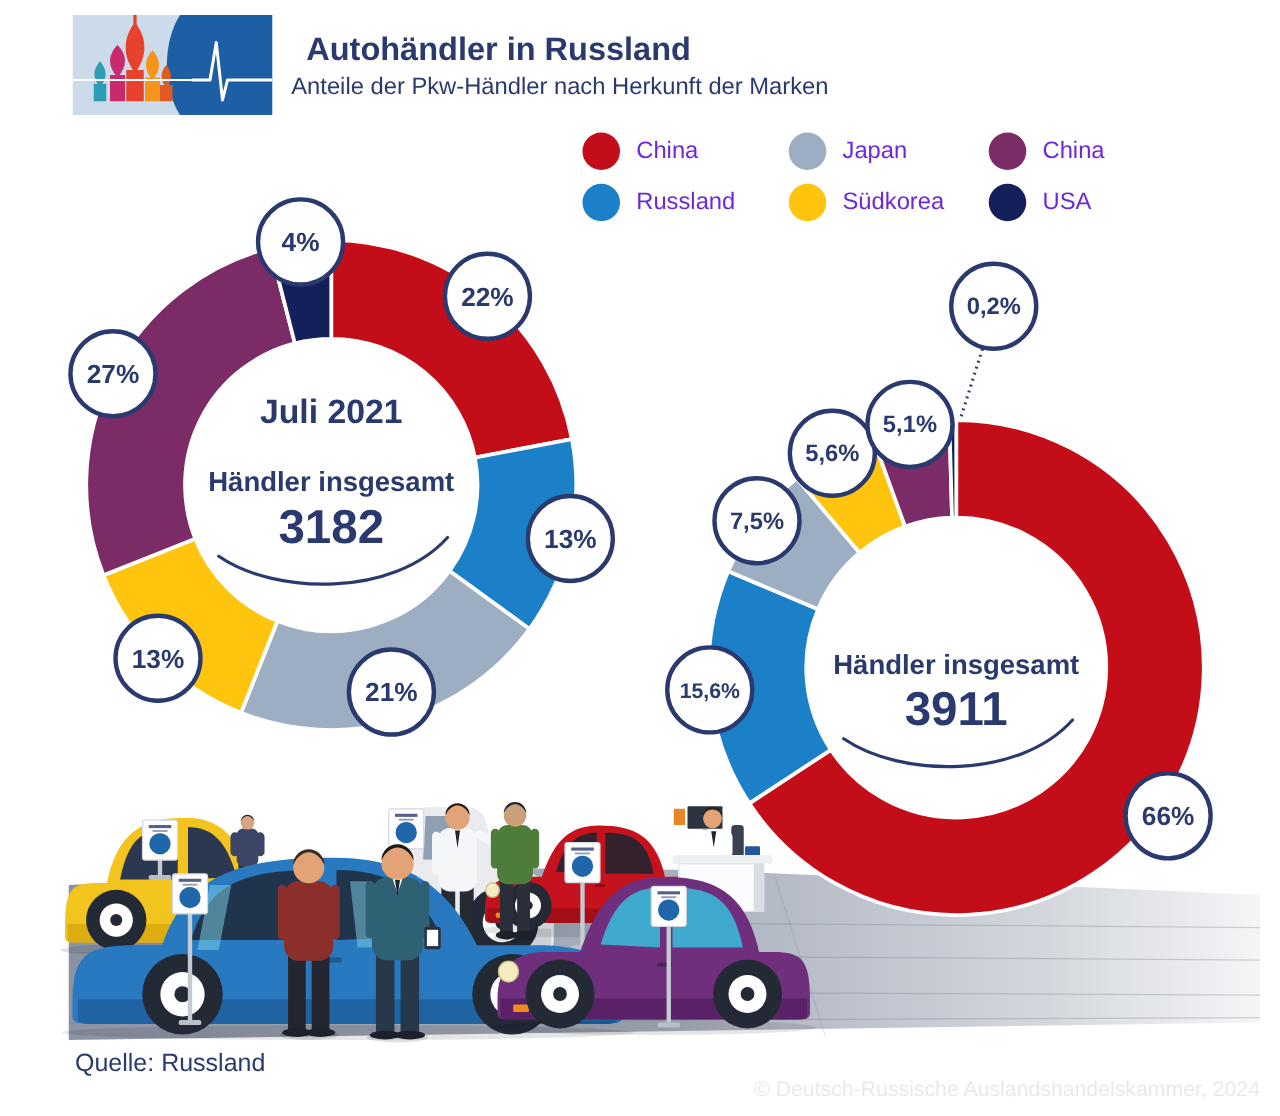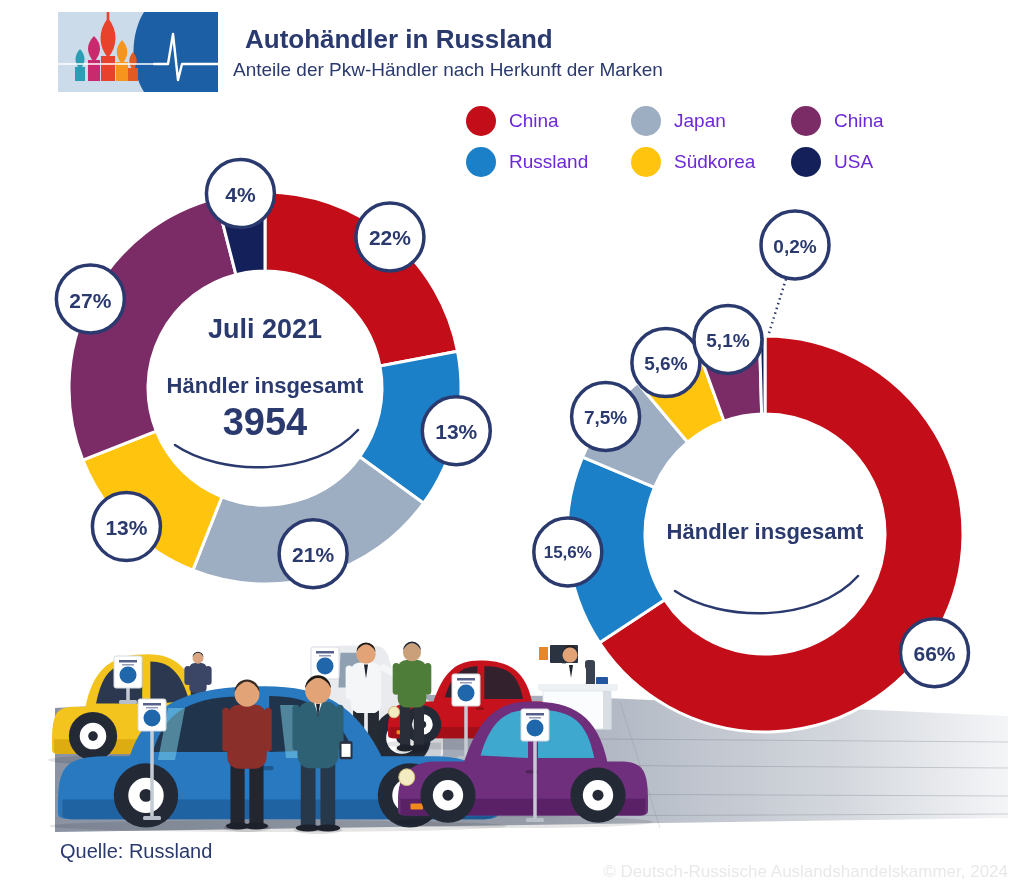--- a/index.html
+++ b/index.html
@@ -368,20 +368,21 @@
       <span class="legend-label">Südkorea</span>
     </div>
     <div class="legend-item">
       <span class="legend-dot" style="background: rgb(20, 32, 90);"></span>
       <span class="legend-label">USA</span>
     </div>
   </div>
 
   <div class="cblock ctitle" style="left:135px;top:316px;">Juli 2021</div>
   <div class="cblock csub" style="left:135px;top:375px;">Händler insgesamt</div>
-  <div class="cblock cnum" style="left:135px;top:403px;">3954</div>
+  <div class="cblock cnum" style="left:135px;top:403px;">3182</div>
 
   <div class="cblock csub" style="left:635px;top:521px;">Händler insgesamt</div>
+  <div class="cblock cnum" style="left:635px;top:549px;">3911</div>
 
   <div class="source">Quelle: Russland</div>
   <div class="copyright">© Deutsch-Russische Auslandshandelskammer, 2024</div>
 
 </div>
 
 </body></html>

